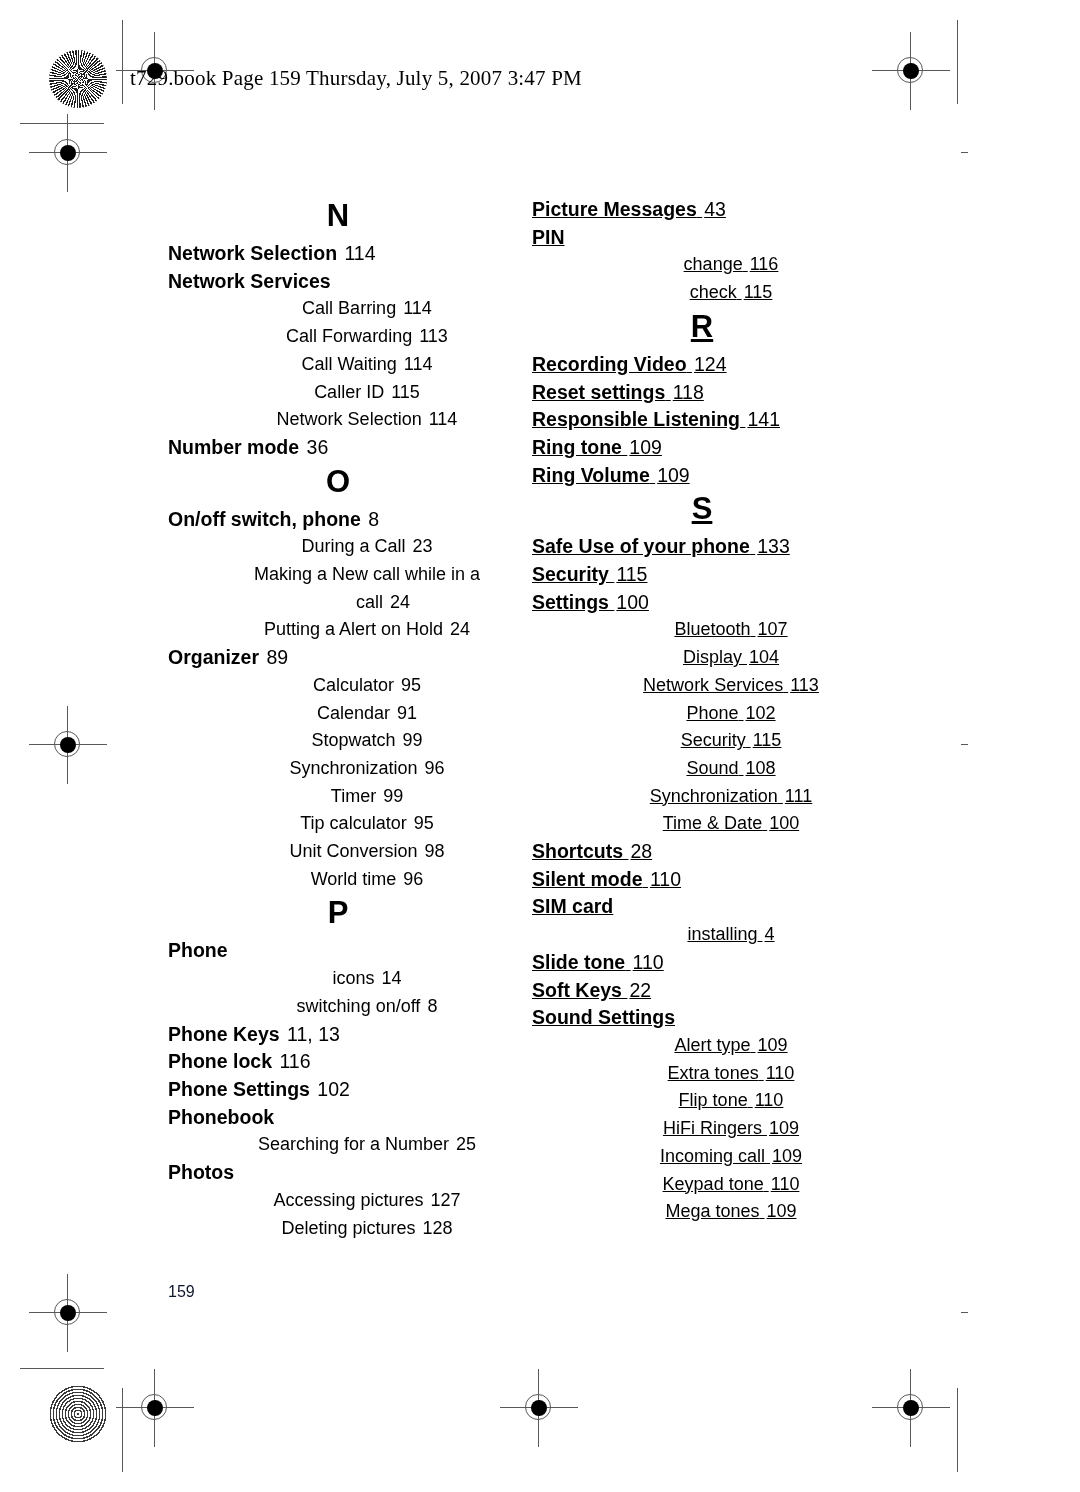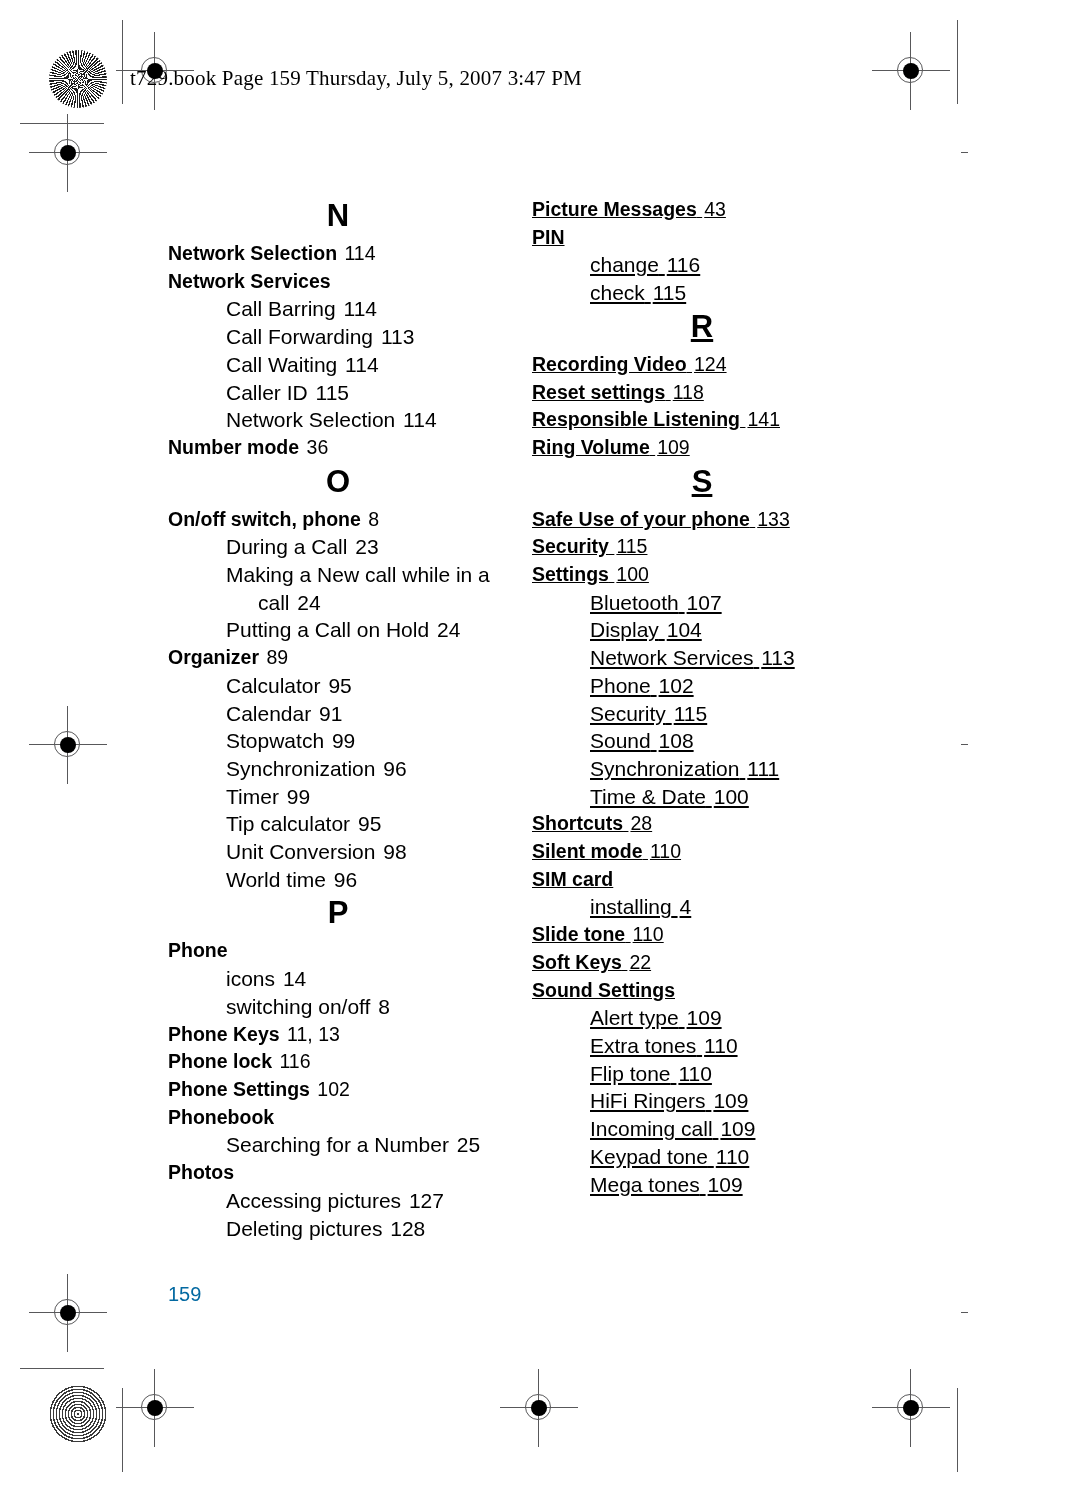--- a/index.html
+++ b/index.html
@@ -112,44 +112,45 @@
   .entry {
     font-size: 19.5px;
     font-weight: bold;
     line-height: 27.7px;
     white-space: nowrap;
   }
   .entry .pg {
     font-weight: normal;
   }
   .sub {
-    font-size: 21px;
+    font-size: 18px;
     font-weight: normal;
     line-height: 27.7px;
     padding-left: 58px;
     text-indent: 0;
+    text-align: center;
   }
   .sub.wrap {
     white-space: normal;
     padding-left: 58px;
     text-indent: 0;
   }
   .sub .cont {
     display: block;
     padding-left: 32px;
   }
   .gapnum { padding-left: 2px; }
 
   .folio {
     position: absolute;
     left: 168px;
     top: 1283px;
-    font-size: 20px;
+    font-size: 16px;
     font-weight: normal;
-    color: #0369a1;
+    color: #0f172a;
   }
 </style>
 </head>
 <body>
 
 <div class="page">
 
   <div class="rule v" style="left:122px; top:20px; height:84px;"></div>
   <div class="rule v" style="left:122px; top:1388px; height:84px;"></div>
   <div class="rule v" style="left:957px; top:20px; height:84px;"></div>
@@ -252,21 +253,21 @@
         <div class="sub"><span>Call Barring</span> <span class="pg gapnum">114</span></div>
         <div class="sub"><span>Call Forwarding</span> <span class="pg gapnum">113</span></div>
         <div class="sub"><span>Call Waiting</span> <span class="pg gapnum">114</span></div>
         <div class="sub"><span>Caller ID</span> <span class="pg gapnum">115</span></div>
         <div class="sub"><span>Network Selection</span> <span class="pg gapnum">114</span></div>
         <div class="entry"><span>Number mode</span> <span class="pg gapnum">36</span></div>
         <div class="section-letter">O</div>
         <div class="entry"><span>On/off switch, phone</span> <span class="pg gapnum">8</span></div>
         <div class="sub"><span>During a Call</span> <span class="pg gapnum">23</span></div>
         <div class="sub wrap"><span>Making a New call while in a</span><span class="cont"><span>call</span> <span class="pg gapnum"> 24</span></span></div>
-        <div class="sub"><span>Putting a Call on Hold</span> <span class="pg gapnum">24</span></div>
+        <div class="sub"><span>Putting a Alert on Hold</span> <span class="pg gapnum">24</span></div>
         <div class="entry"><span>Organizer</span> <span class="pg gapnum">89</span></div>
         <div class="sub"><span>Calculator</span> <span class="pg gapnum">95</span></div>
         <div class="sub"><span>Calendar</span> <span class="pg gapnum">91</span></div>
         <div class="sub"><span>Stopwatch</span> <span class="pg gapnum">99</span></div>
         <div class="sub"><span>Synchronization</span> <span class="pg gapnum">96</span></div>
         <div class="sub"><span>Timer</span> <span class="pg gapnum">99</span></div>
         <div class="sub"><span>Tip calculator</span> <span class="pg gapnum">95</span></div>
         <div class="sub"><span>Unit Conversion</span> <span class="pg gapnum">98</span></div>
         <div class="sub"><span>World time</span> <span class="pg gapnum">96</span></div>
         <div class="section-letter">P</div>
@@ -284,20 +285,21 @@
       </div>
     <div class="col col-right" id="col-1">
         <div class="entry"><span>Picture Messages</span> <span class="pg gapnum">43</span></div>
         <div class="entry"><span>PIN</span></div>
         <div class="sub"><span>change</span> <span class="pg gapnum">116</span></div>
         <div class="sub"><span>check</span> <span class="pg gapnum">115</span></div>
         <div class="section-letter">R</div>
         <div class="entry"><span>Recording Video</span> <span class="pg gapnum">124</span></div>
         <div class="entry"><span>Reset settings</span> <span class="pg gapnum">118</span></div>
         <div class="entry"><span>Responsible Listening</span> <span class="pg gapnum">141</span></div>
+        <div class="entry"><span>Ring tone</span> <span class="pg gapnum">109</span></div>
         <div class="entry"><span>Ring Volume</span> <span class="pg gapnum">109</span></div>
         <div class="section-letter">S</div>
         <div class="entry"><span>Safe Use of your phone</span> <span class="pg gapnum">133</span></div>
         <div class="entry"><span>Security</span> <span class="pg gapnum">115</span></div>
         <div class="entry"><span>Settings</span> <span class="pg gapnum">100</span></div>
         <div class="sub"><span>Bluetooth</span> <span class="pg gapnum">107</span></div>
         <div class="sub"><span>Display</span> <span class="pg gapnum">104</span></div>
         <div class="sub"><span>Network Services</span> <span class="pg gapnum">113</span></div>
         <div class="sub"><span>Phone</span> <span class="pg gapnum">102</span></div>
         <div class="sub"><span>Security</span> <span class="pg gapnum">115</span></div>

